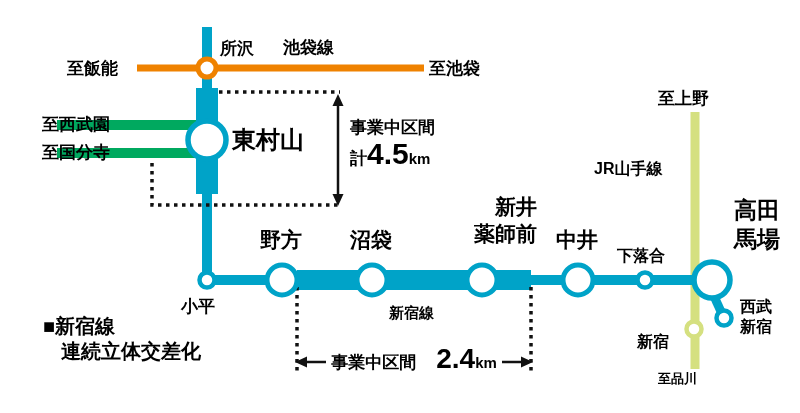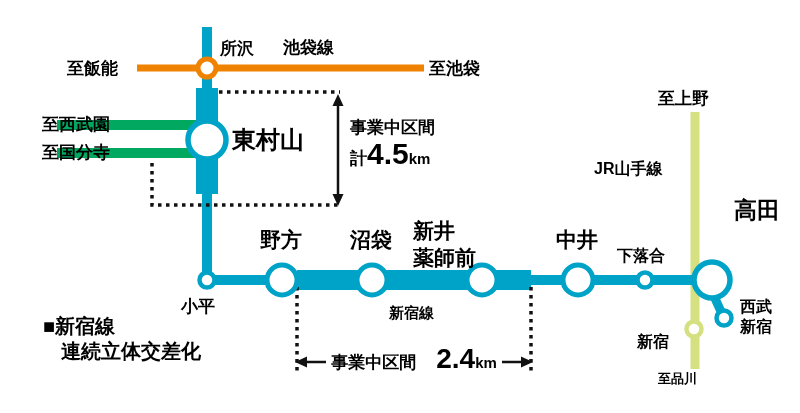--- a/index.html
+++ b/index.html
@@ -5,21 +5,21 @@
   html,body{margin:0;padding:0;background:#ffffff;}
   .stage{
     position:relative;width:800px;height:413px;background:#ffffff;overflow:hidden;
     font-family:"Liberation Sans","DejaVu Sans",sans-serif;color:#000;
   }
   .gfx{position:absolute;left:0;top:0;}
   .lbl{
     position:absolute;white-space:nowrap;font-weight:700;color:#000;line-height:1.18;
   }
   .blk{display:block;}
-  .center{text-align:left;margin-top:24px;}
+  .center{text-align:right;}
   .baseline{display:flex;align-items:baseline;}
   .arrow-text{background:#ffffff;padding:0 5px;display:flex;align-items:baseline;}
   
   .jr{stroke:var(--line_jr);stroke-width:9;}
   .cyan10{stroke:var(--line_cyan);stroke-width:10;}
   .cyan9{stroke:var(--line_cyan);stroke-width:9;}
   .cyanfill{fill:var(--line_cyan);}
   .greenfill{fill:var(--line_green);}
   .orange{stroke:var(--line_orange);stroke-width:7;}
   .dot{fill:none;stroke:var(--ink);stroke-width:3.5;stroke-dasharray:3.5 4.5;}
@@ -99,20 +99,21 @@
   <div class="lbl" style="left:260px;top:228px;font-size:21px">野方</div>
   <div class="lbl" style="left:350px;top:228px;font-size:21px">沼袋</div>
   <div class="lbl center" style="left:413px;top:193px;width:124px;font-size:21px;line-height:27px">
     <span class="blk">新井</span>
     <span class="blk">薬師前</span>
   </div>
   <div class="lbl" style="left:556px;top:228px;font-size:21px">中井</div>
   <div class="lbl" style="left:617px;top:247px;font-size:16px">下落合</div>
   <div class="lbl" style="left:734px;top:196px;font-size:23px;line-height:29px">
     <span class="blk">高田</span>
+    <span class="blk">馬場</span>
   </div>
   <div class="lbl" style="left:389px;top:304px;font-size:15px">新宿線</div>
   <div class="lbl" style="left:740px;top:297px;font-size:16px;line-height:20px">
     <span class="blk">西武</span>
     <span class="blk">新宿</span>
   </div>
 
   <div class="lbl" style="left:658px;top:89px;font-size:17px">至上野</div>
   <div class="lbl" style="left:594px;top:160px;font-size:16px">JR山手線</div>
   <div class="lbl" style="left:637px;top:333px;font-size:16px">新宿</div>

